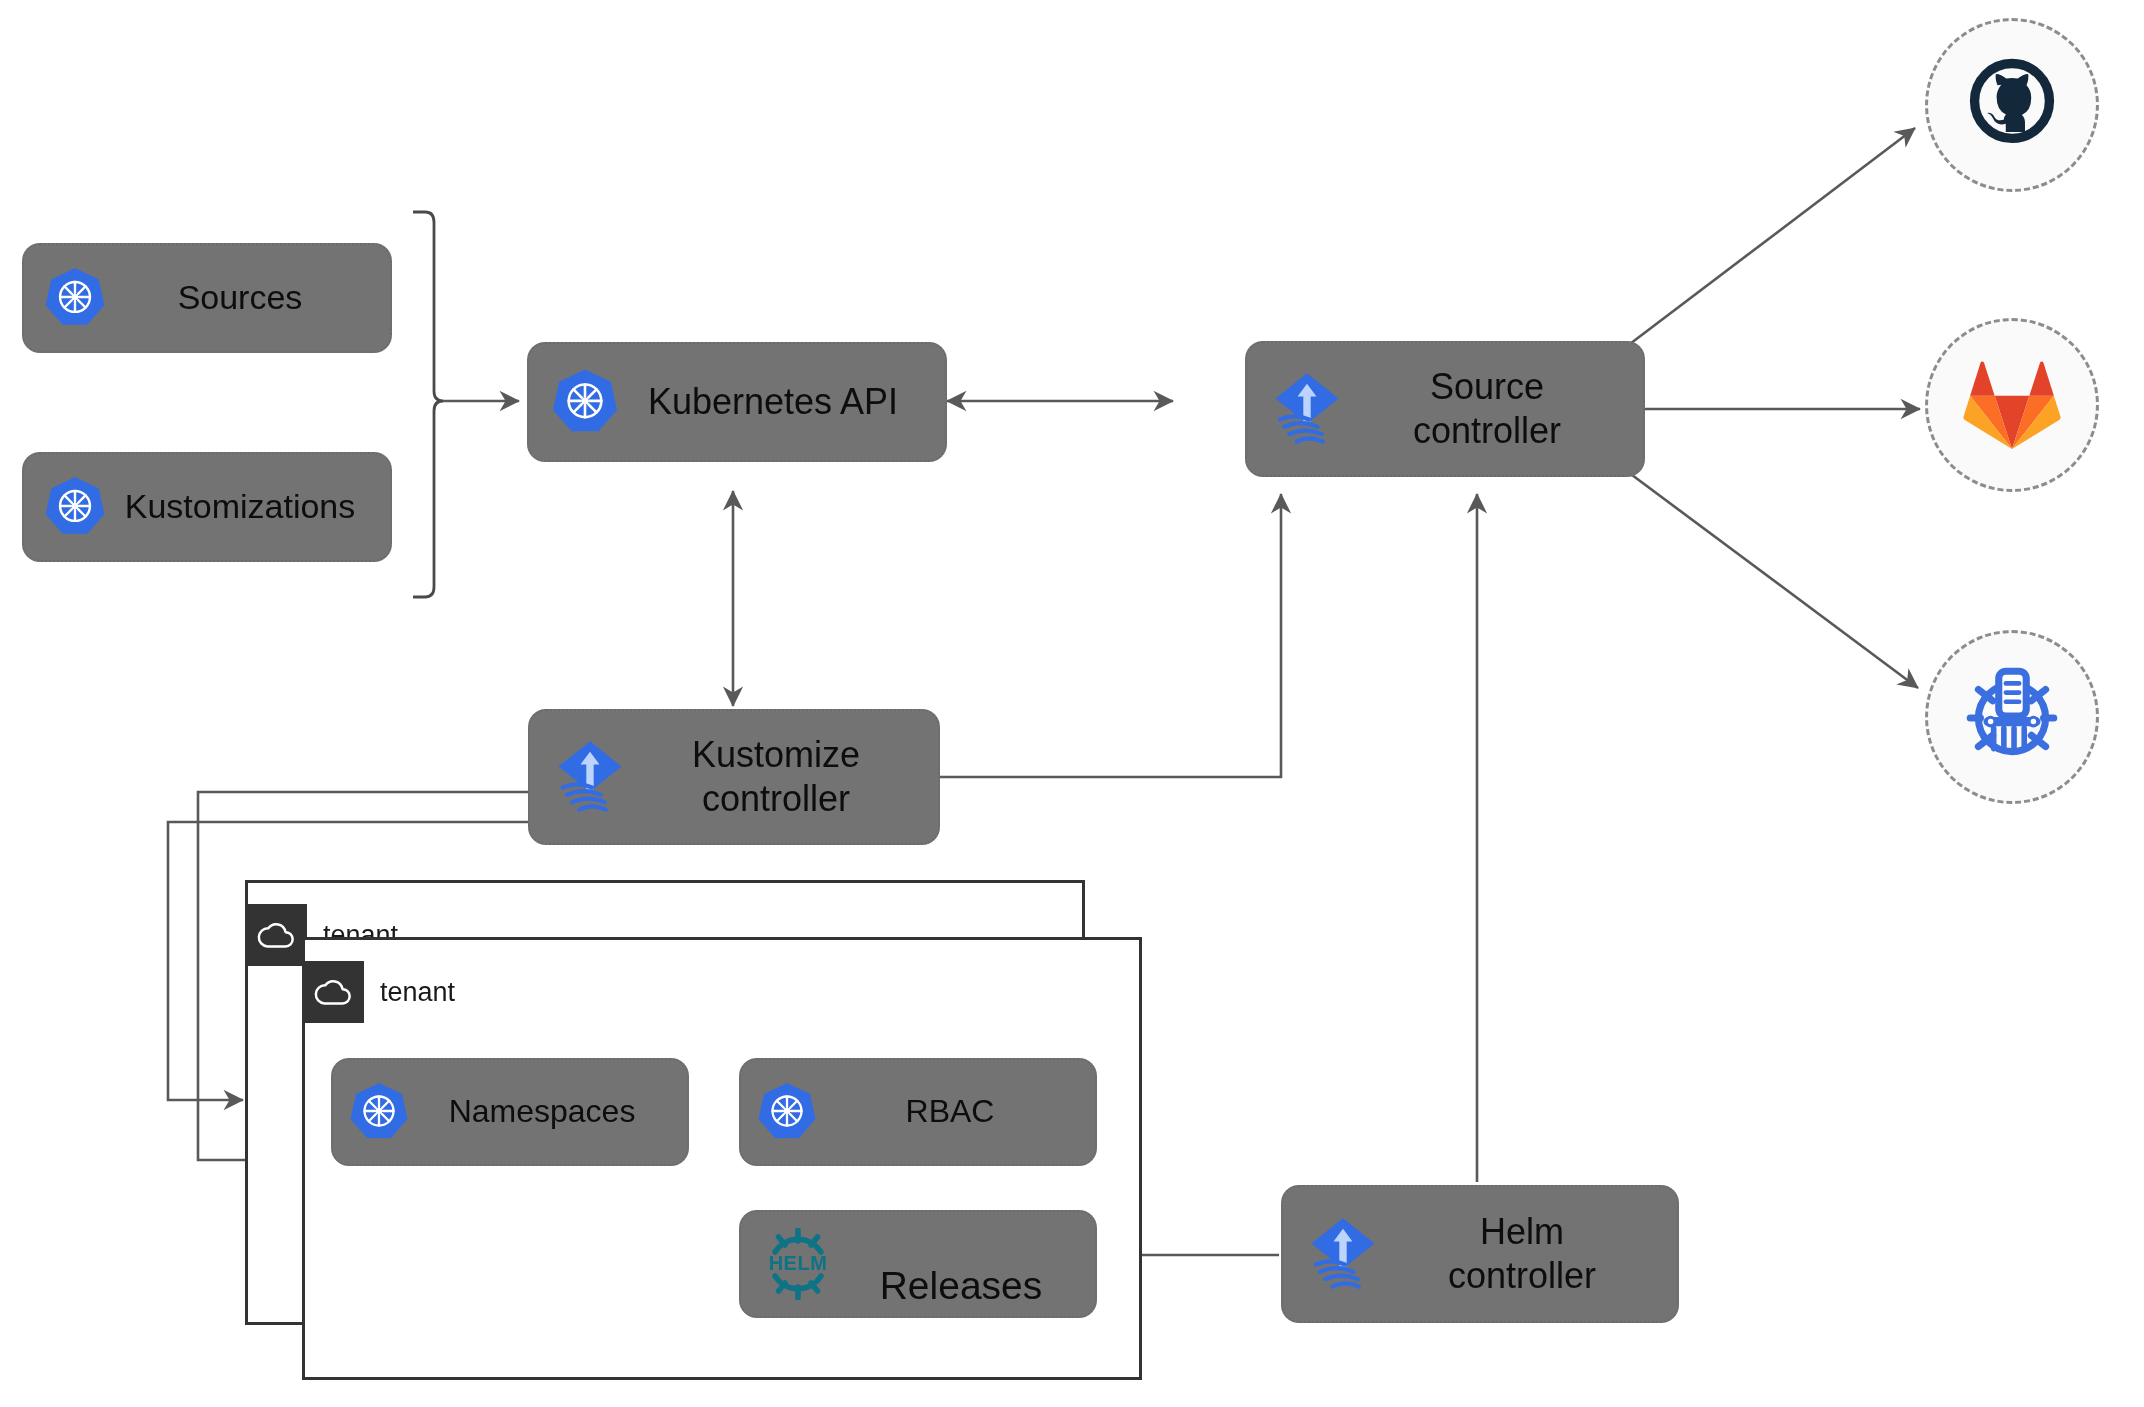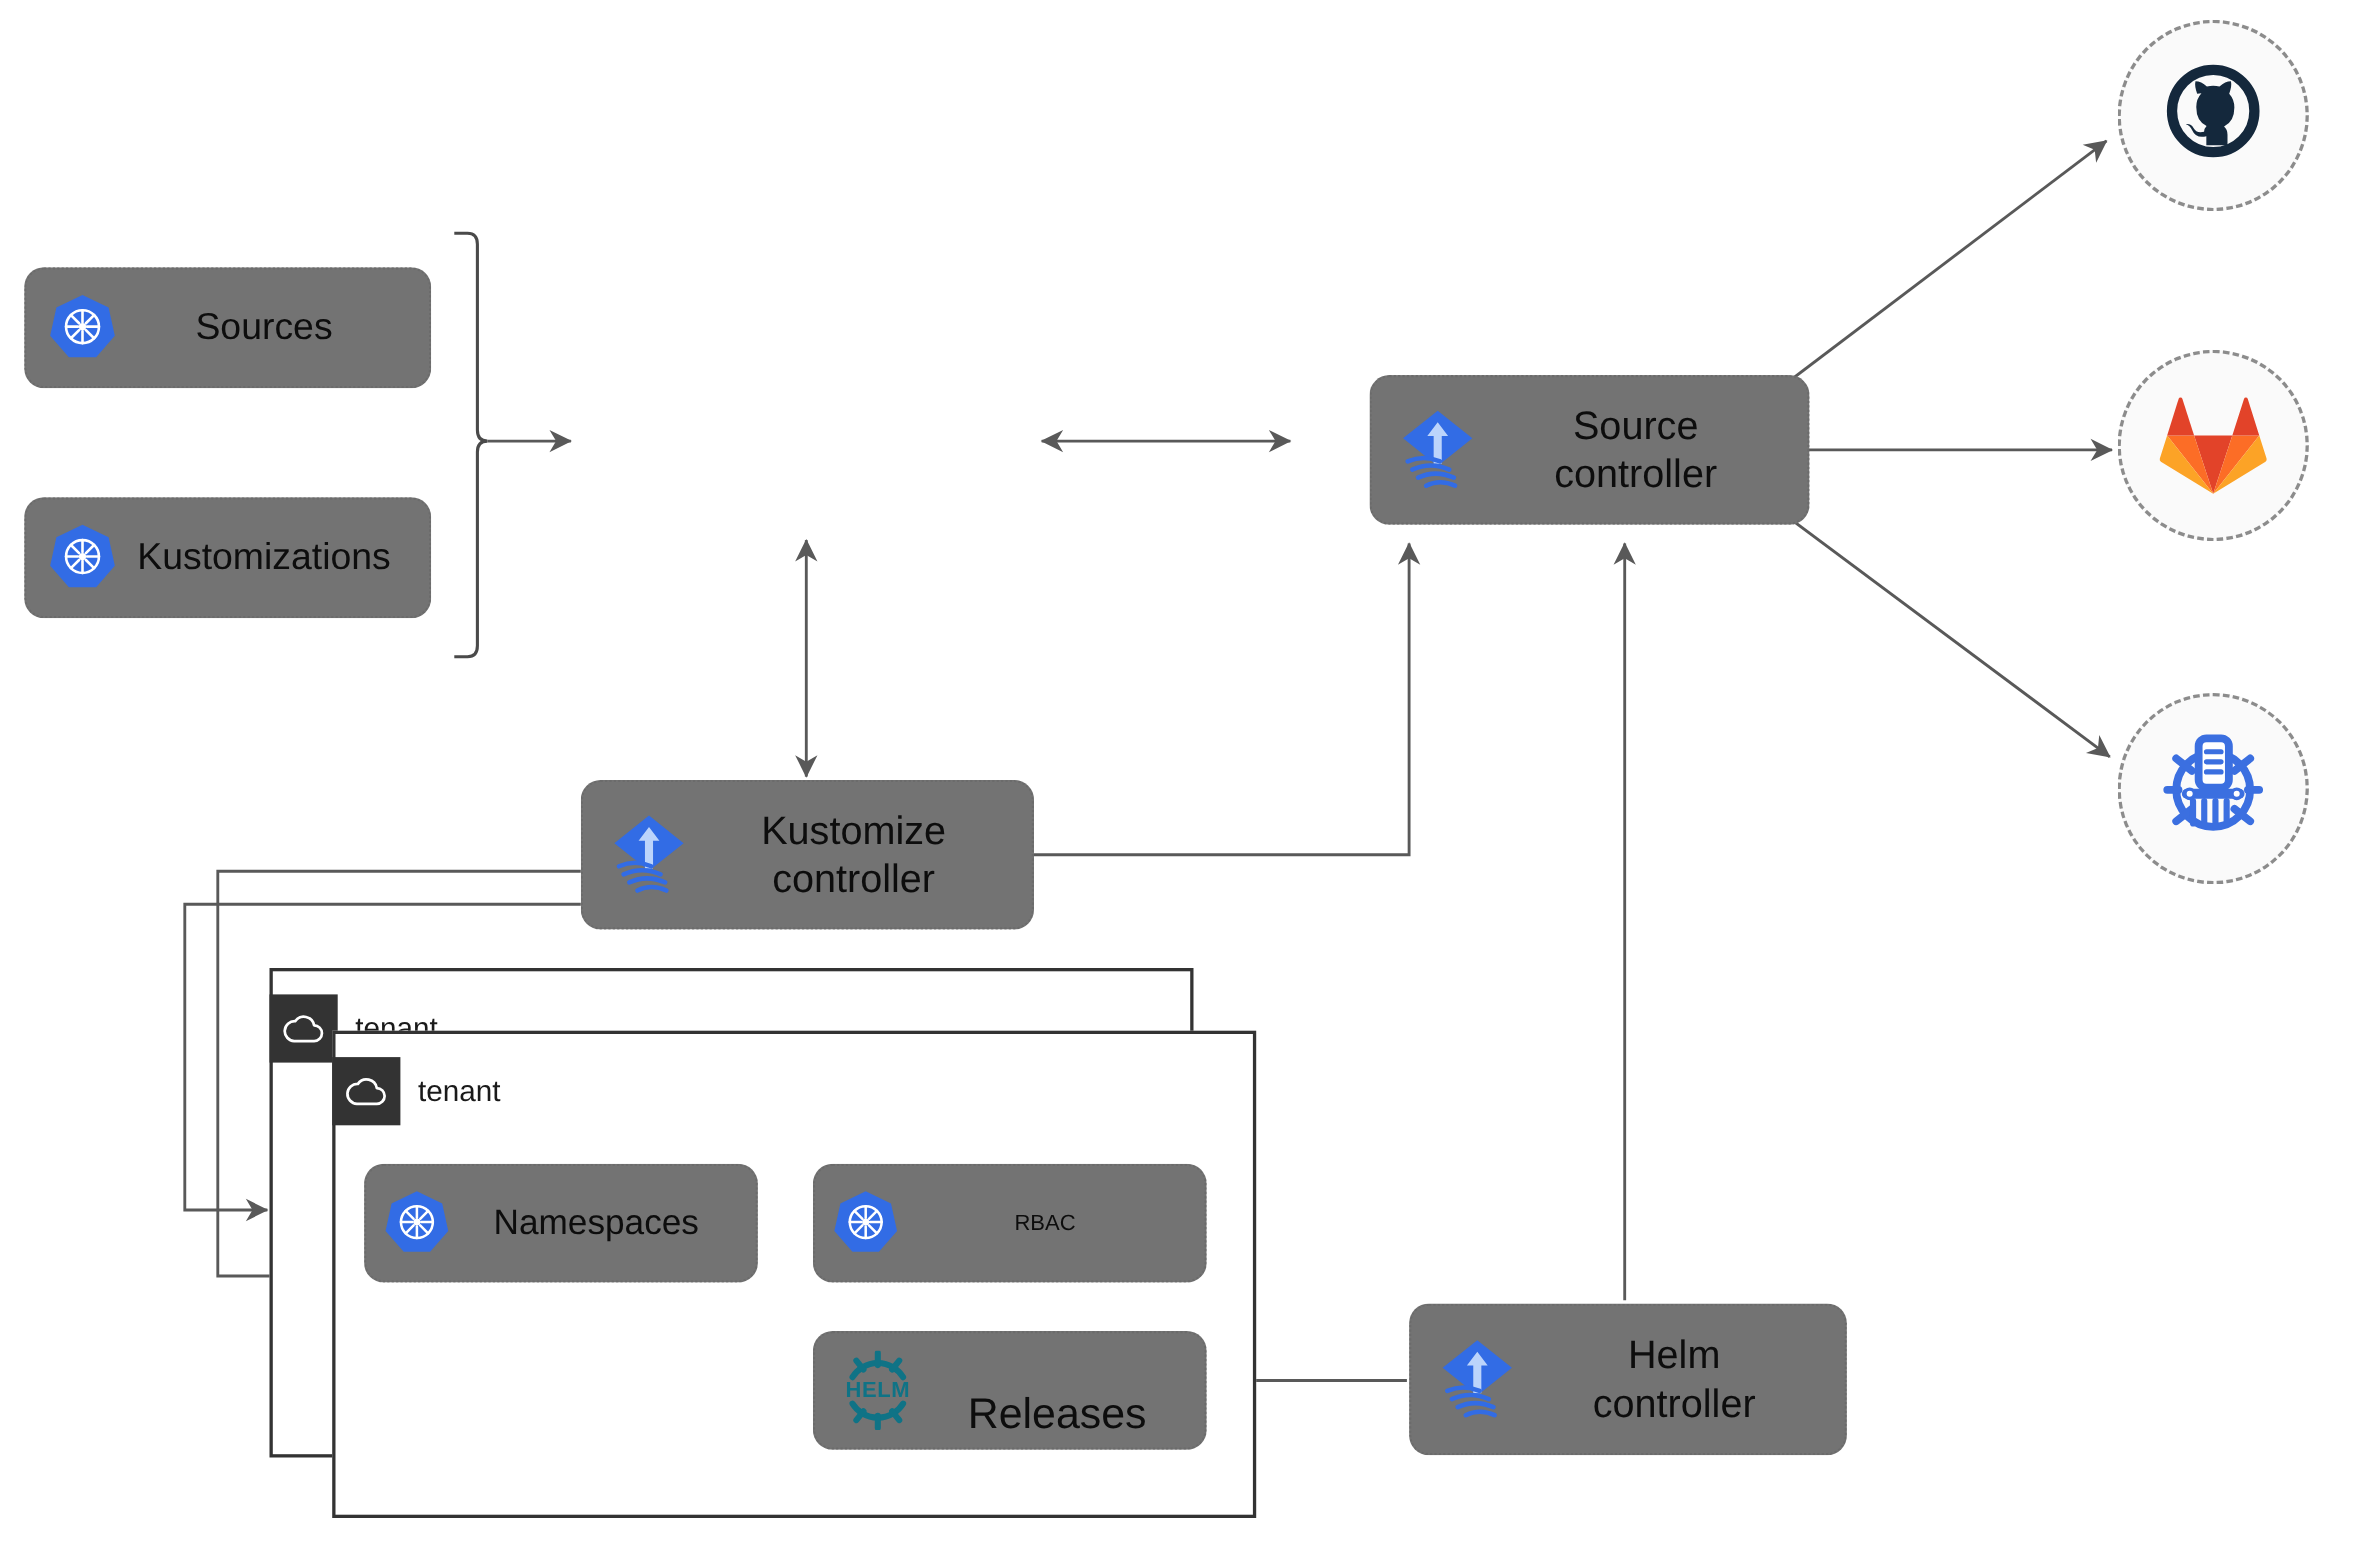--- a/index.html
+++ b/index.html
@@ -96,20 +96,35 @@
           <circle cx="32" cy="31" r="3.2" fill="#fff" stroke="none"></circle>
           <path d="M32 16.5 V27 M32 35 V45.5 M17.5 31 H28 M36 31 H46.5
                    M21.8 20.8 L29 28 M35 34 L42.2 41.2
                    M42.2 20.8 L35 28 M29 34 L21.8 41.2"></path>
         </g>
       </svg>
     </span>
     <span class="lbl" style="font-size:34px;">Kustomizations</span>
   </div>
 
+  <div class="node" style="left:527px;top:342px;width:420px;height:120px;padding:0 20px;">
+    <span class="ico">
+      <svg width="72" height="72" viewBox="0 0 64 64" aria-hidden="true">
+        <path d="M32 3 L55 14 L60.5 39 L44 58 H20 L3.5 39 L9 14 Z" fill="#326ce5"></path>
+        <g stroke="#fff" stroke-width="2.3" fill="none" stroke-linecap="round">
+          <circle cx="32" cy="31" r="14.5"></circle>
+          <circle cx="32" cy="31" r="3.2" fill="#fff" stroke="none"></circle>
+          <path d="M32 16.5 V27 M32 35 V45.5 M17.5 31 H28 M36 31 H46.5
+                   M21.8 20.8 L29 28 M35 34 L42.2 41.2
+                   M42.2 20.8 L35 28 M29 34 L21.8 41.2"></path>
+        </g>
+      </svg>
+    </span>
+    <span class="lbl" style="font-size:36px;">Kubernetes API</span>
+  </div>
 
   <div class="node" style="left:1245px;top:341px;width:400px;height:136px;padding:0 18px;">
     <span class="ico">
       <svg width="84" height="84" viewBox="0 0 80 80" aria-hidden="true">
         <path d="M40 6 L70 30 L40 54 L10 30 Z" fill="#326ce5"></path>
         <path d="M40 16 L49 28 H43.5 V52 H36.5 V28 H31 Z" fill="#bcd4fb"></path>
         <g stroke="#326ce5" stroke-width="4" stroke-linecap="round" fill="none">
           <path d="M14 50 Q28 44 42 50"></path>
           <path d="M18 57 Q34 50 50 57"></path>
           <path d="M23 64 Q38 57 54 64"></path>
@@ -200,21 +215,21 @@
           <path d="M32 3 L55 14 L60.5 39 L44 58 H20 L3.5 39 L9 14 Z" fill="#326ce5"></path>
           <g stroke="#fff" stroke-width="2.3" fill="none" stroke-linecap="round">
             <circle cx="32" cy="31" r="14.5"></circle>
             <circle cx="32" cy="31" r="3.2" fill="#fff" stroke="none"></circle>
             <path d="M32 16.5 V27 M32 35 V45.5 M17.5 31 H28 M36 31 H46.5
                      M21.8 20.8 L29 28 M35 34 L42.2 41.2
                      M42.2 20.8 L35 28 M29 34 L21.8 41.2"></path>
           </g>
         </svg>
       </span>
-      <span class="lbl" style="font-size:20px;">RBAC</span>
+      <span class="lbl" style="font-size:32px;">RBAC</span>
     </div>
 
 
     <div class="node" style="left:434px;top:270px;width:358px;height:108px;padding:0 14px;">
       <span class="ico">
         <svg width="86" height="72" viewBox="0 0 86 72" aria-hidden="true">
           <g stroke="#0f7386" stroke-width="5.5" fill="none" stroke-linecap="round">
             <path d="M20 24 A27 27 0 0 1 66 24"></path>
             <path d="M20 48 A27 27 0 0 0 66 48"></path>
             <path d="M43 2 V13 M43 59 V70"></path>

